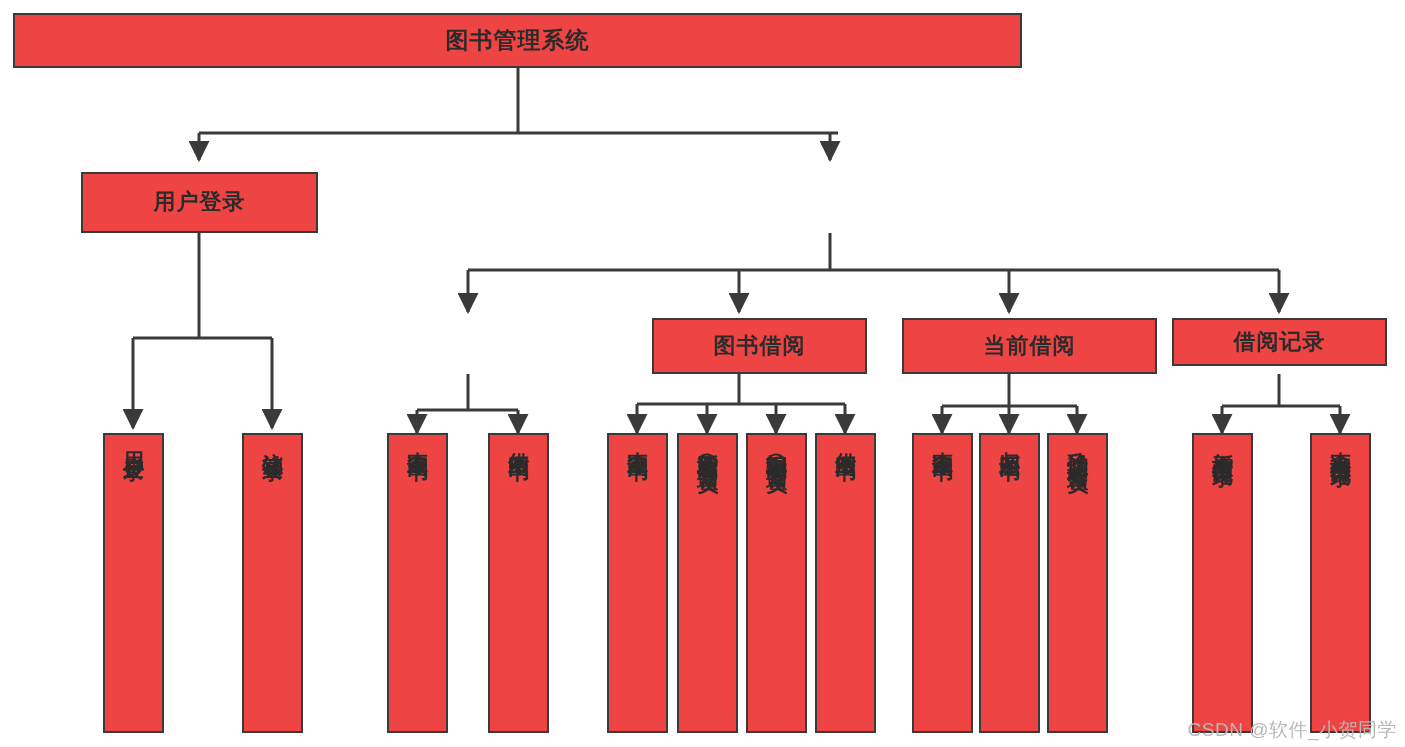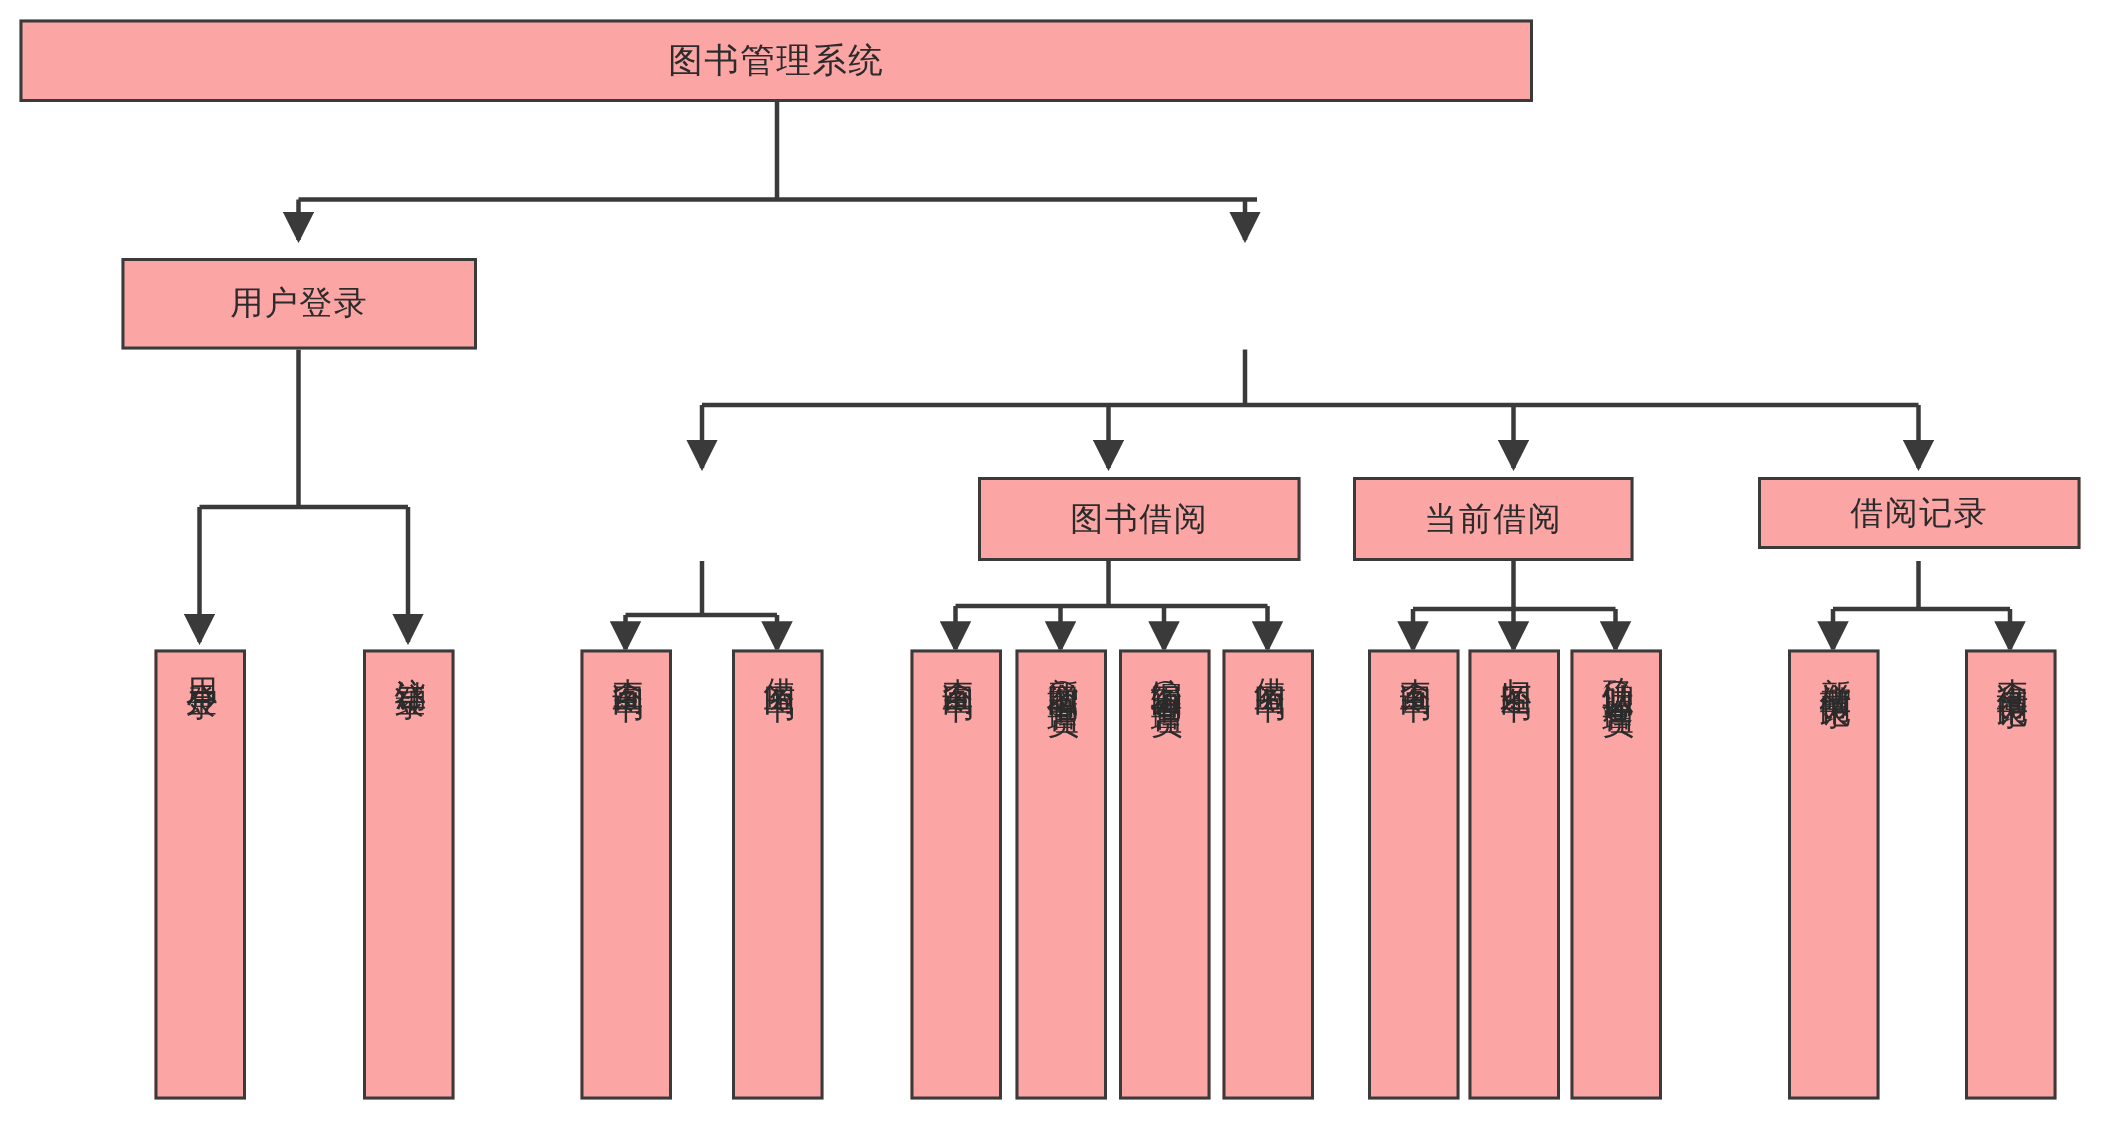--- a/index.html
+++ b/index.html
@@ -22,25 +22,26 @@
     left: 0;
     top: 0;
     width: 1405px;
     height: 747px;
     pointer-events: none;
   }
   .node {
     position: absolute;
     box-sizing: border-box;
     border: 2px solid #3a3a3a;
-    background: #fca5a5;
+    background: #ef4444;
     display: flex;
     align-items: center;
     justify-content: center;
     color: #2b2b2b;
+    font-weight: bold;
   }
   .node.h {
     font-size: 22px;
     line-height: 1.2;
     letter-spacing: 1px;
     white-space: nowrap;
   }
   .node.title {
     font-size: 23px;
   }
@@ -128,21 +129,21 @@
     <span>图书管理系统</span>
   </div>
 
   <div class="node h" style="left:81px; top:172px; width:237px; height:61px;">
     <span>用户登录</span>
   </div>
 
   <div class="node h" style="left:652px; top:318px; width:215px; height:56px;">
     <span>图书借阅</span>
   </div>
-  <div class="node h" style="left:902px; top:318px; width:187px; height:56px;">
+  <div class="node h" style="left:902px; top:318px; width:255px; height:56px;">
     <span>当前借阅</span>
   </div>
   <div class="node h" style="left:1172px; top:318px; width:215px; height:48px;">
     <span>借阅记录</span>
   </div>
 
   <div class="node v" style="left:103px; top:433px; width:61px; height:300px;">
     <span class="vtext">用户登录</span>
   </div>
   <div class="node v" style="left:242px; top:433px; width:61px; height:300px;">
@@ -179,14 +180,15 @@
     <span class="vtext">确认归还（管理员）</span>
   </div>
 
   <div class="node v" style="left:1192px; top:433px; width:61px; height:300px;">
     <span class="vtext">新增借阅记录</span>
   </div>
   <div class="node v" style="left:1310px; top:433px; width:61px; height:300px;">
     <span class="vtext">查询借阅记录</span>
   </div>
 
+  <div class="watermark">CSDN @软件_小贺同学</div>
 
 </div>
 
 </body></html>

